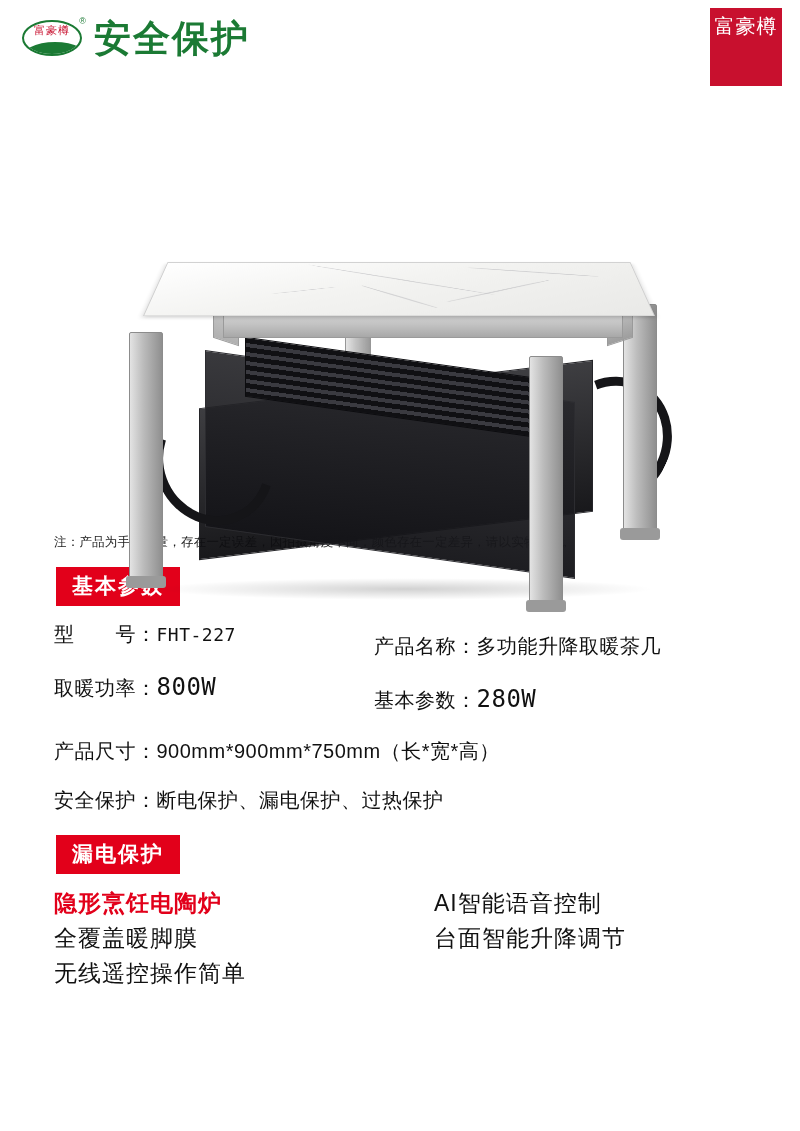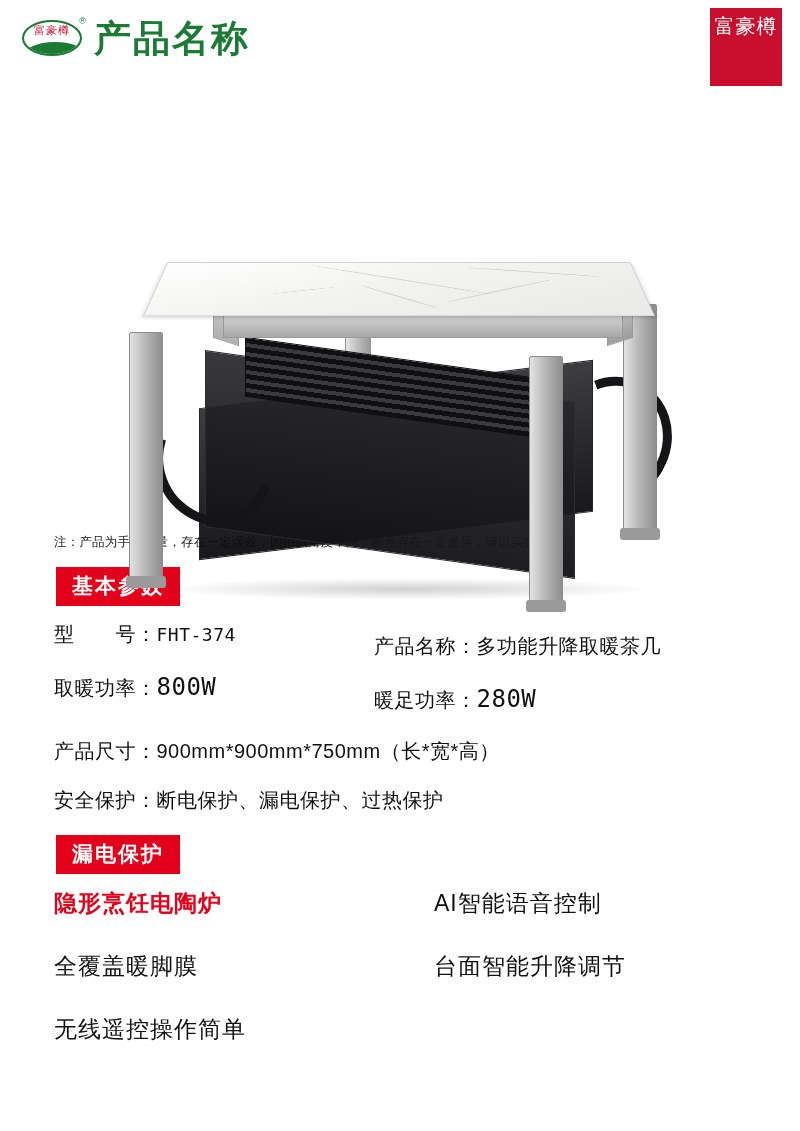--- a/index.html
+++ b/index.html
@@ -286,21 +286,21 @@
   }
   .num {
     font-family: "DejaVu Sans Mono", monospace;
     font-size: 24px;
   }
   .feature-grid {
     margin: 4px 0 0 54px;
     width: 690px;
     display: grid;
     grid-template-columns: 380px 1fr;
-    row-gap: 32px;
+    row-gap: 4px;
     font-size: 23px;
     color: #111;
     letter-spacing: 1px;
   }
   .feature-grid .hot {
     color: #e2001a;
     font-weight: bold;
   }
 </style>
 </head>
@@ -309,21 +309,21 @@
 
 
 
 <div class="header">
   <div class="brand-logo">
     <div class="brand-mark">
       <div class="oval"></div>
       <div class="oval-text">富豪樽</div>
       <div class="reg">®</div>
     </div>
-    <div class="brand-text">产品名称</div>
+    <div class="brand-text">安全保护</div>
   </div>
   <div class="corner-badge">富豪樽</div>
 </div>
 
 
 <div class="product-figure">
   <div class="stage">
     <div class="shadow"></div>
 
     <div class="leg leg-bl"></div>
@@ -359,32 +359,32 @@
 
 
 <div class="note">注：产品为手工测量，存在一定误差，因拍摄角度不同，颜色存在一定差异，请以实物为准。</div>
 
 
 <div class="section-tag">基本参数</div>
 
 <ul class="spec-list">
   <li class="spec-row">
     <div class="spec-col-a">
-      <span>型　　号：</span><span class="model-code">FHT-374</span>
+      <span>型　　号：</span><span class="model-code">FHT-227</span>
     </div>
     <div class="spec-col-b">
       <span>产品名称：</span><span>多功能升降取暖茶几</span>
     </div>
   </li>
   <li class="spec-row">
     <div class="spec-col-a">
       <span>取暖功率：</span><span class="num">800W</span>
     </div>
     <div class="spec-col-b">
-      <span>暖足功率：</span><span class="num">280W</span>
+      <span>基本参数：</span><span class="num">280W</span>
     </div>
   </li>
   <li class="spec-row">
     <div class="spec-col-b">
       <span>产品尺寸：</span><span>900mm*900mm*750mm（长*宽*高）</span>
     </div>
   </li>
   <li class="spec-row">
     <div class="spec-col-b">
       <span>安全保护：</span><span>断电保护、漏电保护、过热保护</span>

